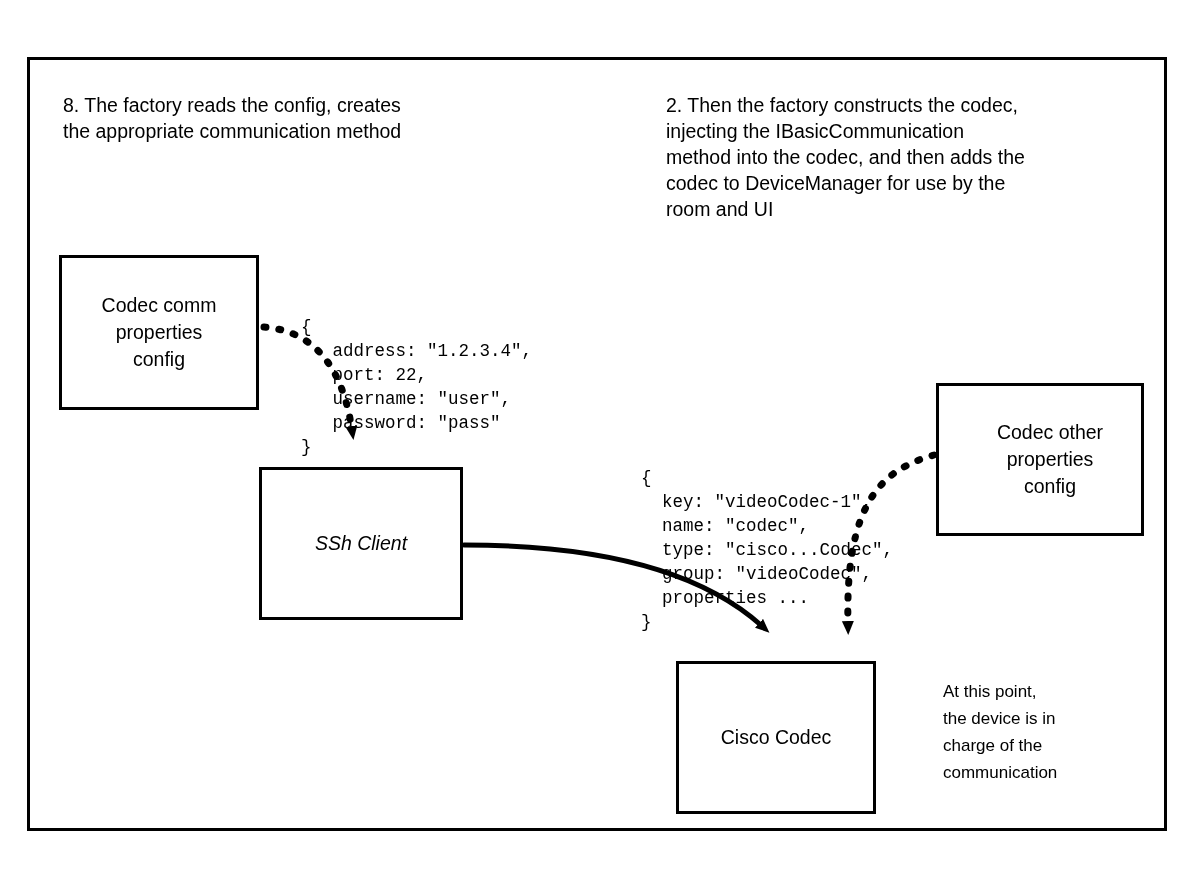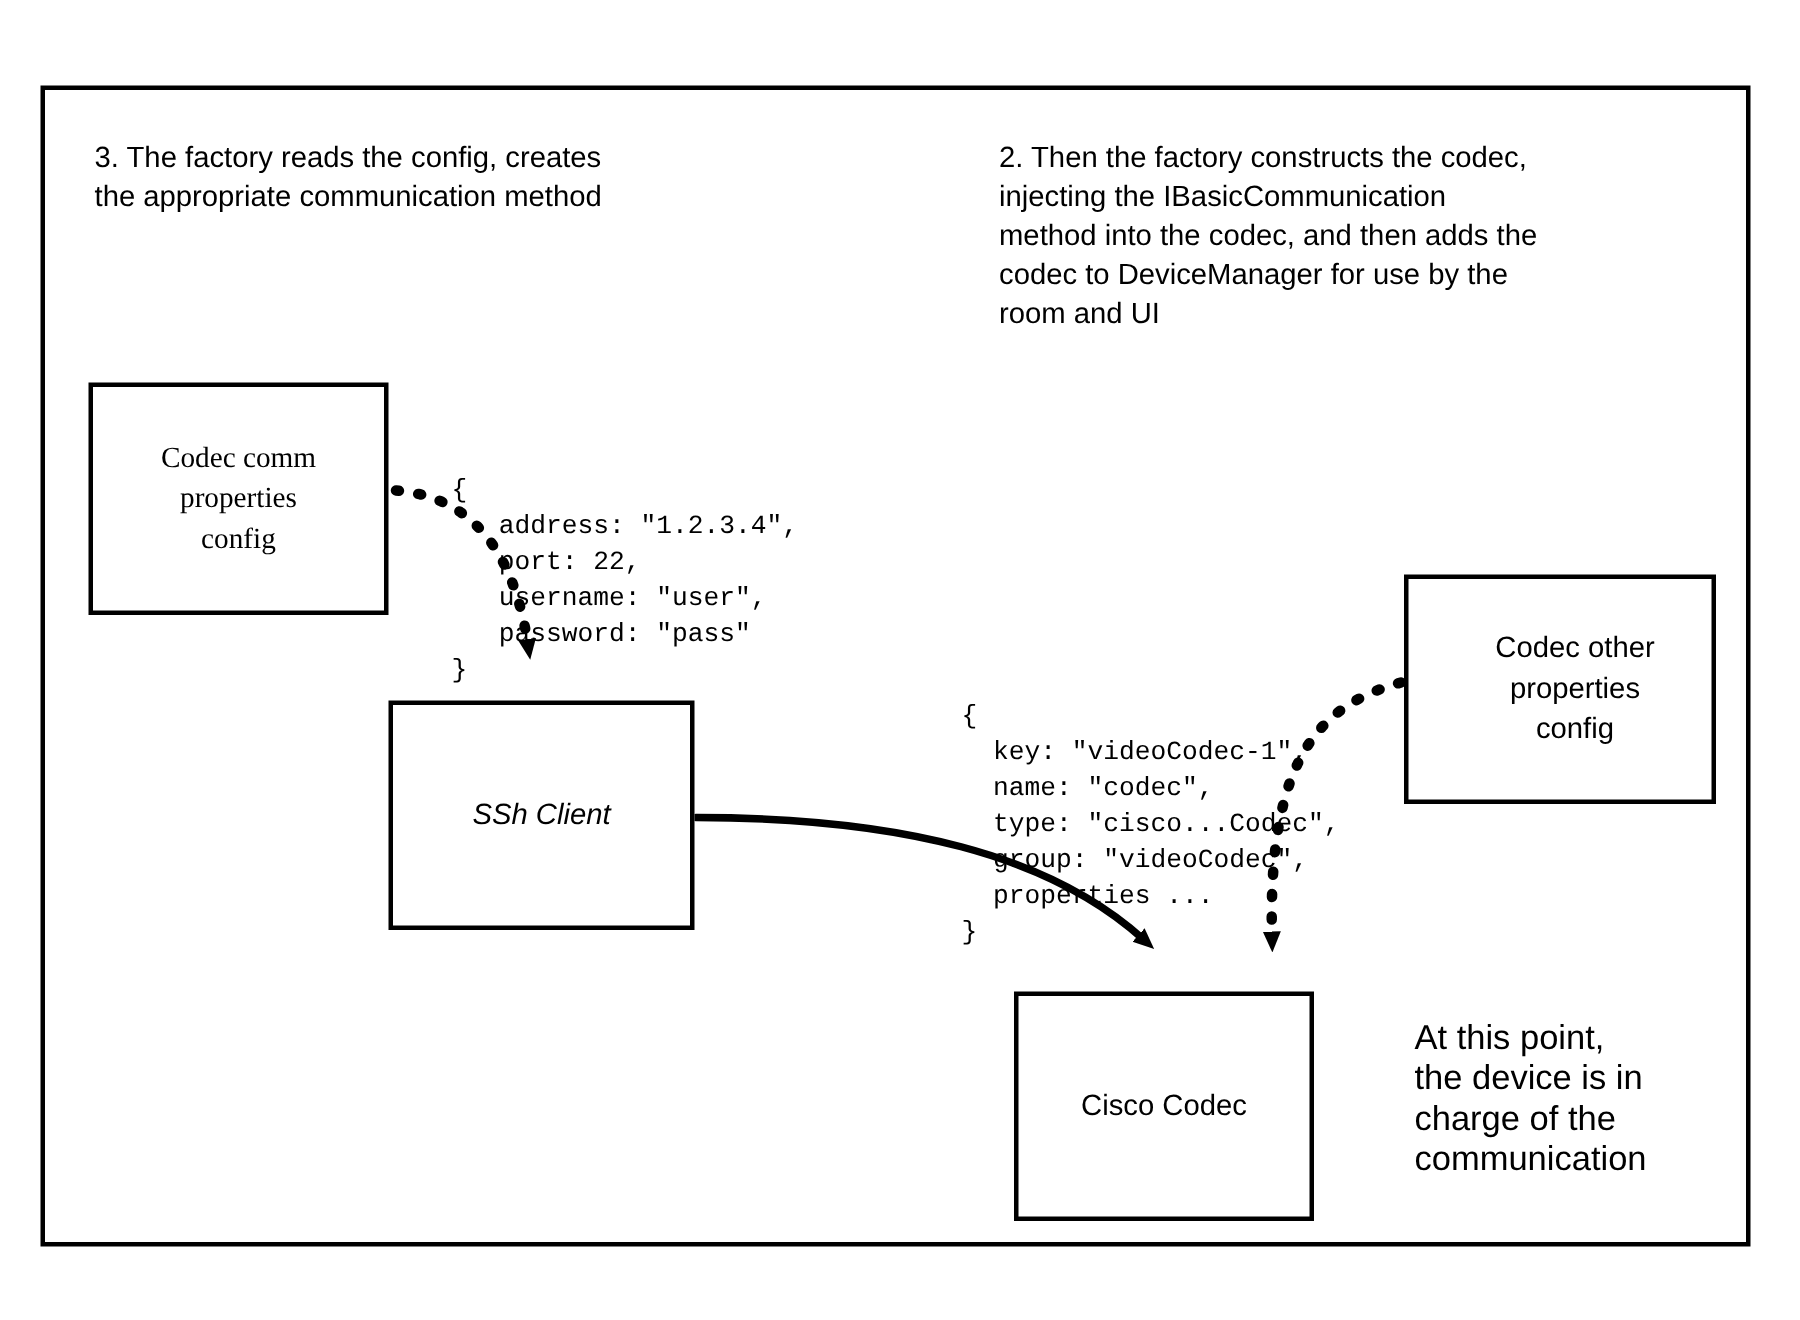--- a/index.html
+++ b/index.html
@@ -41,37 +41,37 @@
     position: absolute;
     font-size: 19.5px;
     line-height: 26px;
     white-space: pre-line;
     color: #000000;
   }
   #note-1 { left: 63px; top: 92px; width: 520px; }
   #note-2 { left: 666px; top: 92px; width: 470px; }
   #note-3 {
     left: 943px; top: 678px; width: 200px;
-    font-size: 23px; line-height: 27px;
+    font-size: 17px; line-height: 27px;
   }
   .box {
     position: absolute;
     border: 3px solid #000000;
     box-sizing: border-box;
     background: #ffffff;
     display: flex;
     align-items: center;
     justify-content: center;
     text-align: center;
     font-size: 19.5px;
     line-height: 27px;
     white-space: pre-line;
     color: #000000;
   }
-  #box-comm-config { left: 59px; top: 255px; width: 200px; height: 155px; font-family: Liberation Serif, serif; }
+  #box-comm-config { left: 59px; top: 255px; width: 200px; height: 155px; }
   #box-ssh-client  { left: 259px; top: 467px; width: 204px; height: 153px; font-style: italic; }
   #box-other-config{ left: 936px; top: 383px; width: 208px; height: 153px; padding-left: 20px; }
   #box-cisco-codec { left: 676px; top: 661px; width: 200px; height: 153px; }
 
   .code {
     position: absolute;
     font-family: "Liberation Mono", monospace;
     font-size: 17.5px;
     line-height: 24px;
     white-space: pre;
@@ -103,21 +103,21 @@
 
     <g>
       <path d="M464,545 C600,545 700,570 762,626" fill="none" stroke="#000000" stroke-width="5" stroke-linecap="round" marker-end="url(#arrow-solid)"></path>
     </g>
 
     <g>
       <path d="M934,455 C880,470 845,505 848,625" fill="none" stroke="#000000" stroke-width="7" stroke-linecap="round" stroke-dasharray="2 13" marker-end="url(#arrow-dot)"></path>
     </g>
   </svg>
 
-  <div class="note" id="note-1">3. The factory reads the config, creates
+  <div class="note" id="note-1">8. The factory reads the config, creates
 the appropriate communication method</div>
 
   <div class="note" id="note-2">2. Then the factory constructs the codec,
 injecting the IBasicCommunication
 method into the codec, and then adds the
 codec to DeviceManager for use by the
 room and UI</div>
 
   <div class="note" id="note-3">At this point,
 the device is in

